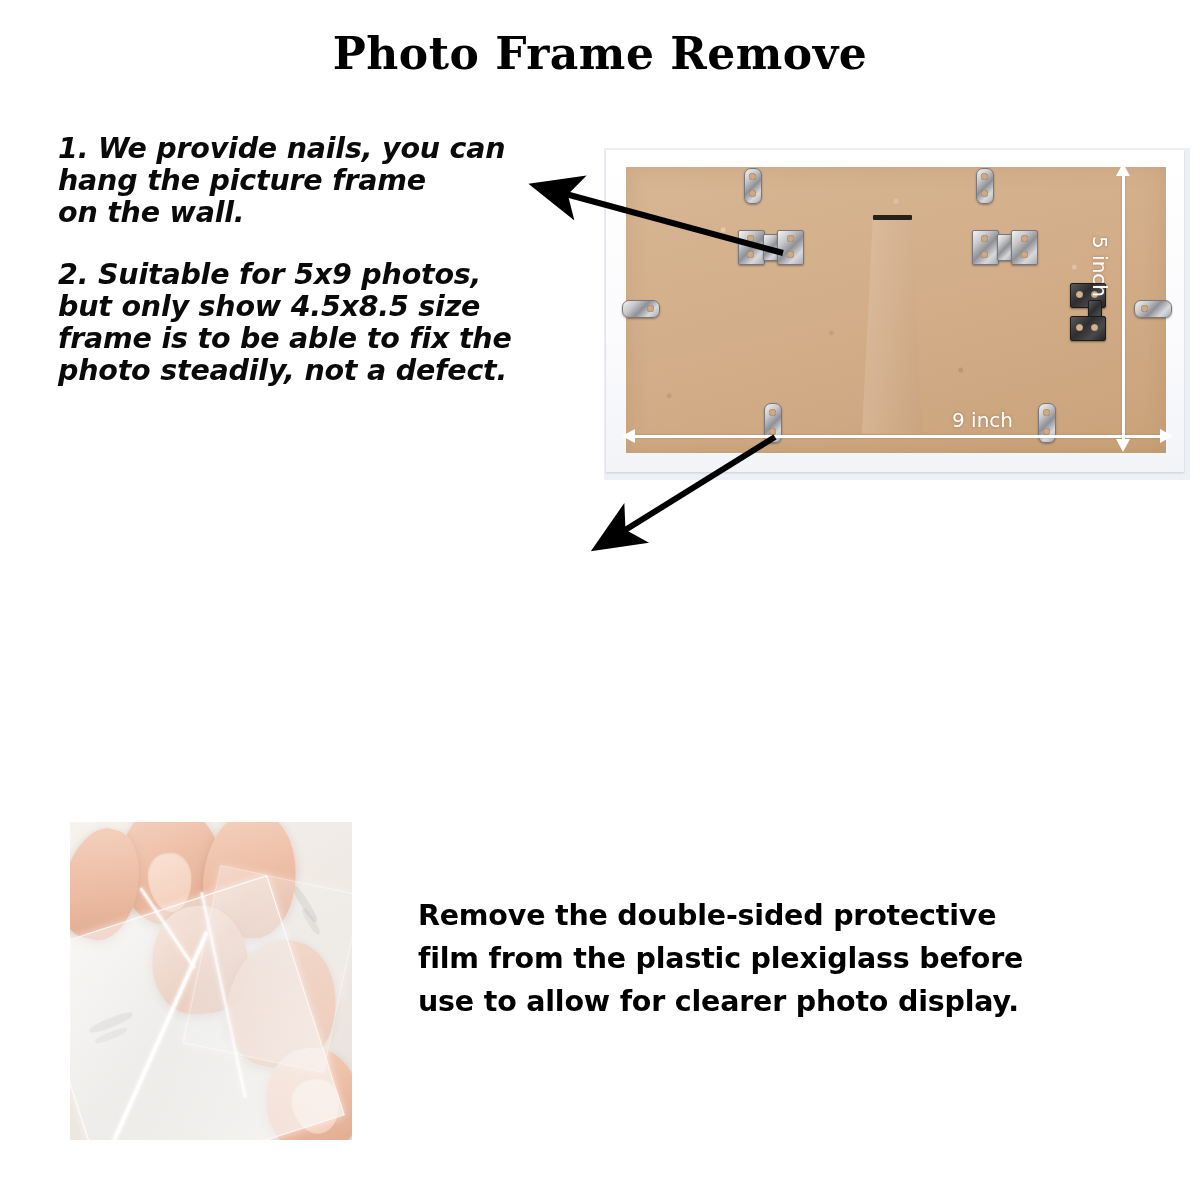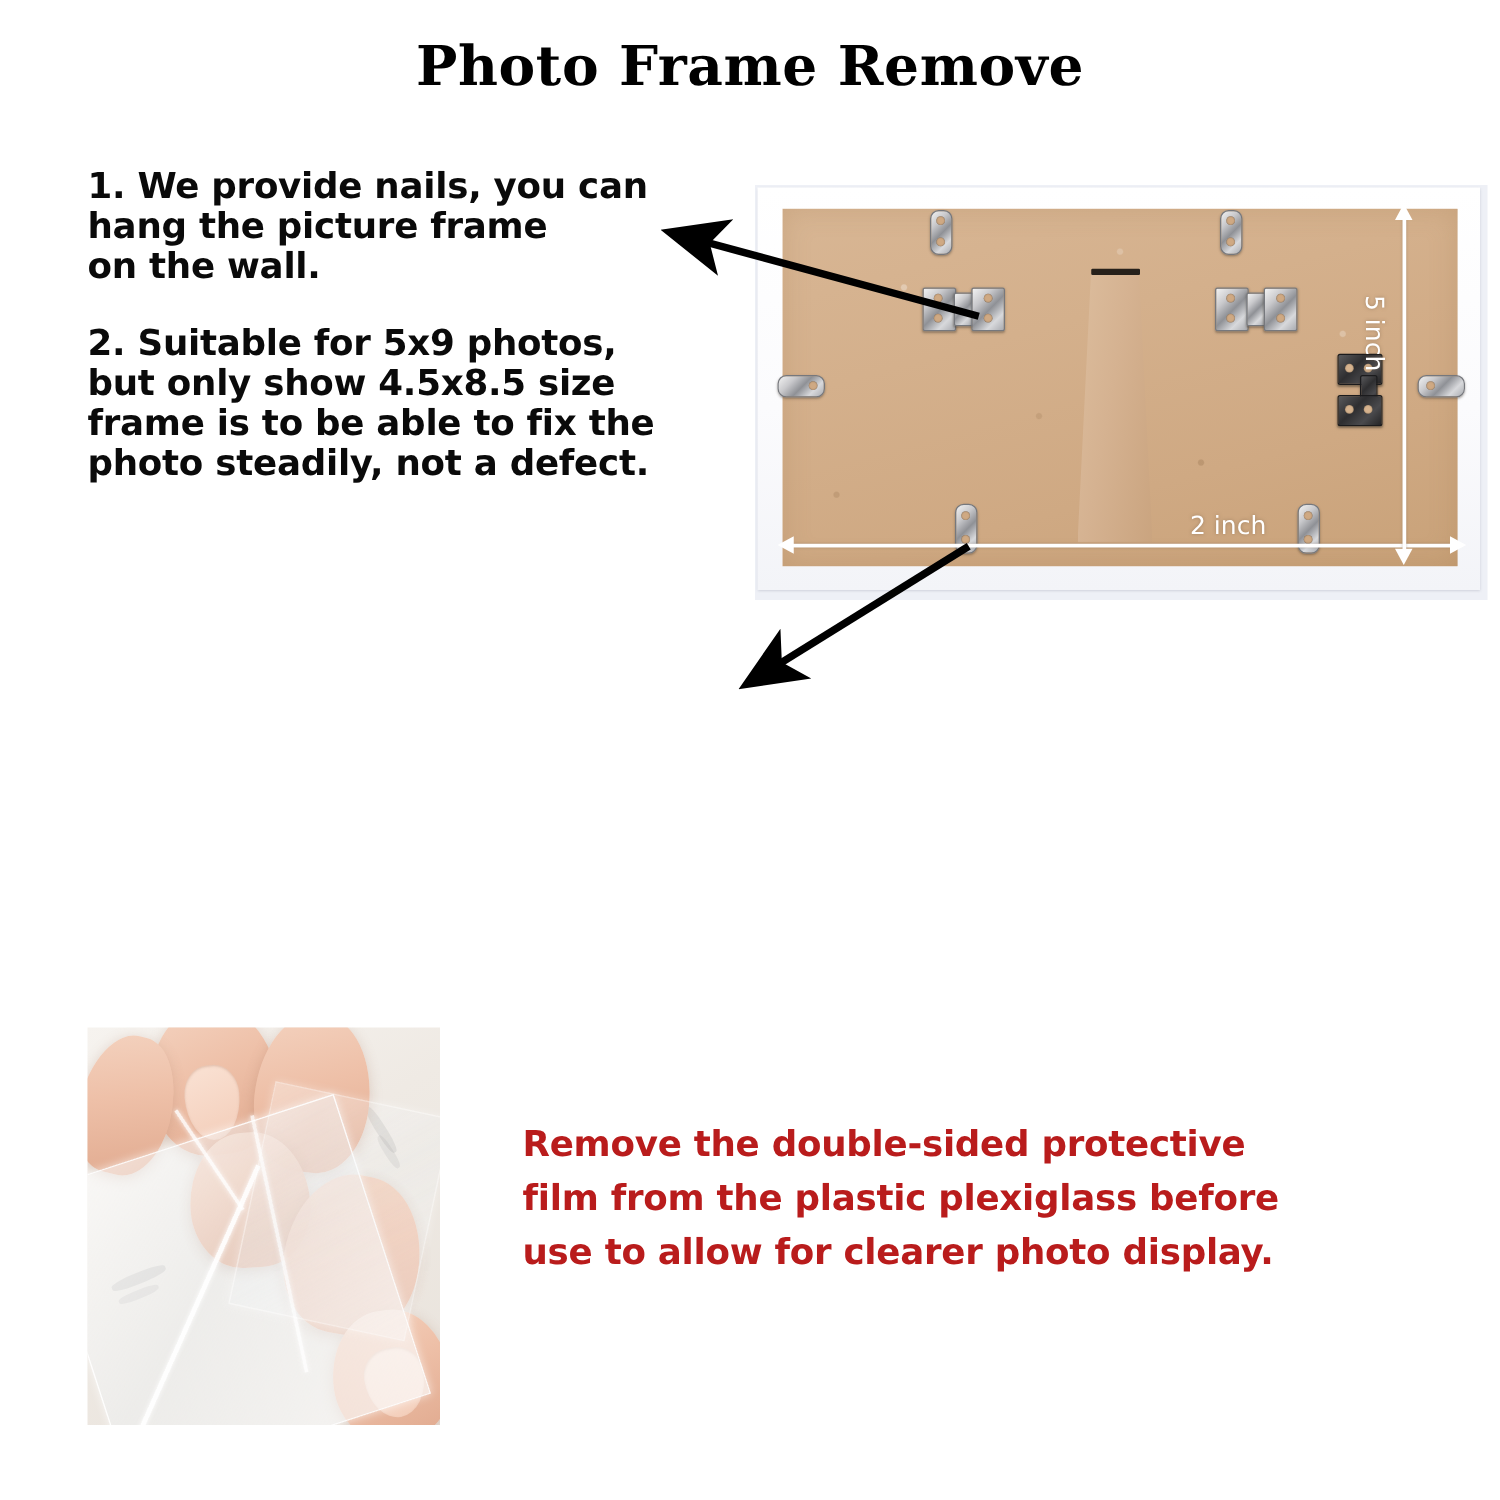--- a/index.html
+++ b/index.html
@@ -27,22 +27,23 @@
     font-weight: bold;
     font-size: 44px;
     letter-spacing: 0.5px;
     color: #000;
   }
 
   
   #instruction-list {
     position: absolute;
     top: 133px;
-    left: 70px;
+    left: 58px;
     width: 560px;
+    font-style: italic;
   }
   .instruction-item {
     font-family: "DejaVu Sans", "Liberation Sans", sans-serif;
     font-weight: bold;
     font-size: 28.5px;
     line-height: 1.13;
     letter-spacing: -0.2px;
     color: #0a0a0a;
     white-space: pre-line;
     margin-bottom: 29px;
@@ -209,21 +210,21 @@
   #plexiglass-caption {
     position: absolute;
     left: 418px;
     top: 895px;
     width: 730px;
     font-family: "DejaVu Sans", "Liberation Sans", sans-serif;
     font-weight: bold;
     font-size: 28.5px;
     line-height: 1.50;
     letter-spacing: -0.2px;
-    color: #b91c1c;
+    color: #000000;
     white-space: pre-line;
   }
 </style>
 </head>
 <body>
 
 <div id="page-title">Photo Frame Remove</div>
 
 <div id="instruction-list">
   <div class="instruction-item it1">1. We provide nails, you can
@@ -297,21 +298,21 @@
     <div class="tab-hole" style="left:4px; top:24px;"></div>
   </div>
   <div class="tab tab-silver" style="left:434px; top:255px; width:16px; height:38px; border-radius:7px;">
     <div class="tab-hole" style="left:4px; top:5px;"></div>
     <div class="tab-hole" style="left:4px; top:24px;"></div>
   </div>
 
   <div class="dim-line" style="left:26px; top:287px; width:536px; height:3px;"></div>
   <div class="dim-arrow" style="left:18px; top:281px; border-top:7px solid transparent; border-bottom:7px solid transparent; border-right:13px solid #ffffff;"></div>
   <div class="dim-arrow" style="left:556px; top:281px; border-top:7px solid transparent; border-bottom:7px solid transparent; border-left:13px solid #ffffff;"></div>
-  <div class="dim-label" style="left:348px; top:260px;">2 inch</div>
+  <div class="dim-label" style="left:348px; top:260px;">9 inch</div>
 
   <div class="dim-line" style="left:518px; top:26px; width:3px; height:268px;"></div>
   <div class="dim-arrow" style="left:512px; top:15px; border-left:7px solid transparent; border-right:7px solid transparent; border-bottom:13px solid #ffffff;"></div>
   <div class="dim-arrow" style="left:512px; top:291px; border-left:7px solid transparent; border-right:7px solid transparent; border-top:13px solid #ffffff;"></div>
   <div class="dim-label" id="dim-label-height" style="left:508px; top:88px;">5 inch</div>
 </div>
 
 <svg id="callout-arrows" viewBox="0 0 1200 1200" xmlns="http://www.w3.org/2000/svg">
   <defs>
     <marker id="arrowhead" markerWidth="9" markerHeight="9" refX="7" refY="4.5" orient="auto" markerUnits="strokeWidth">

